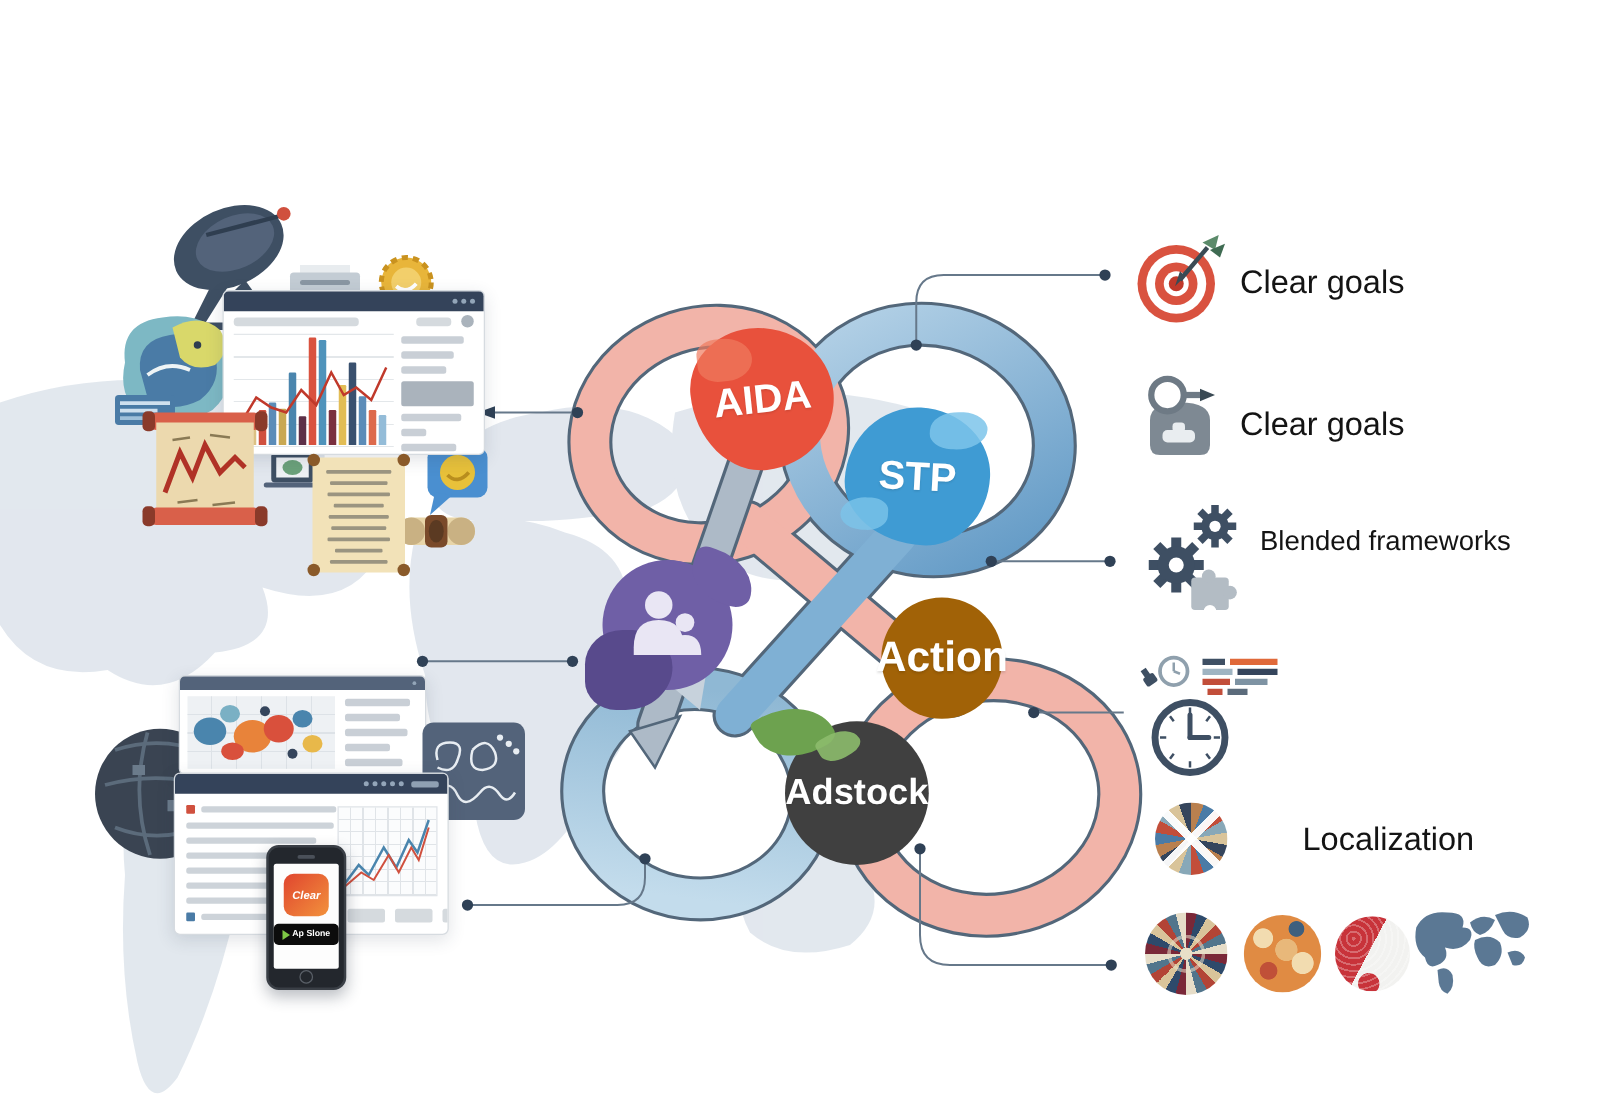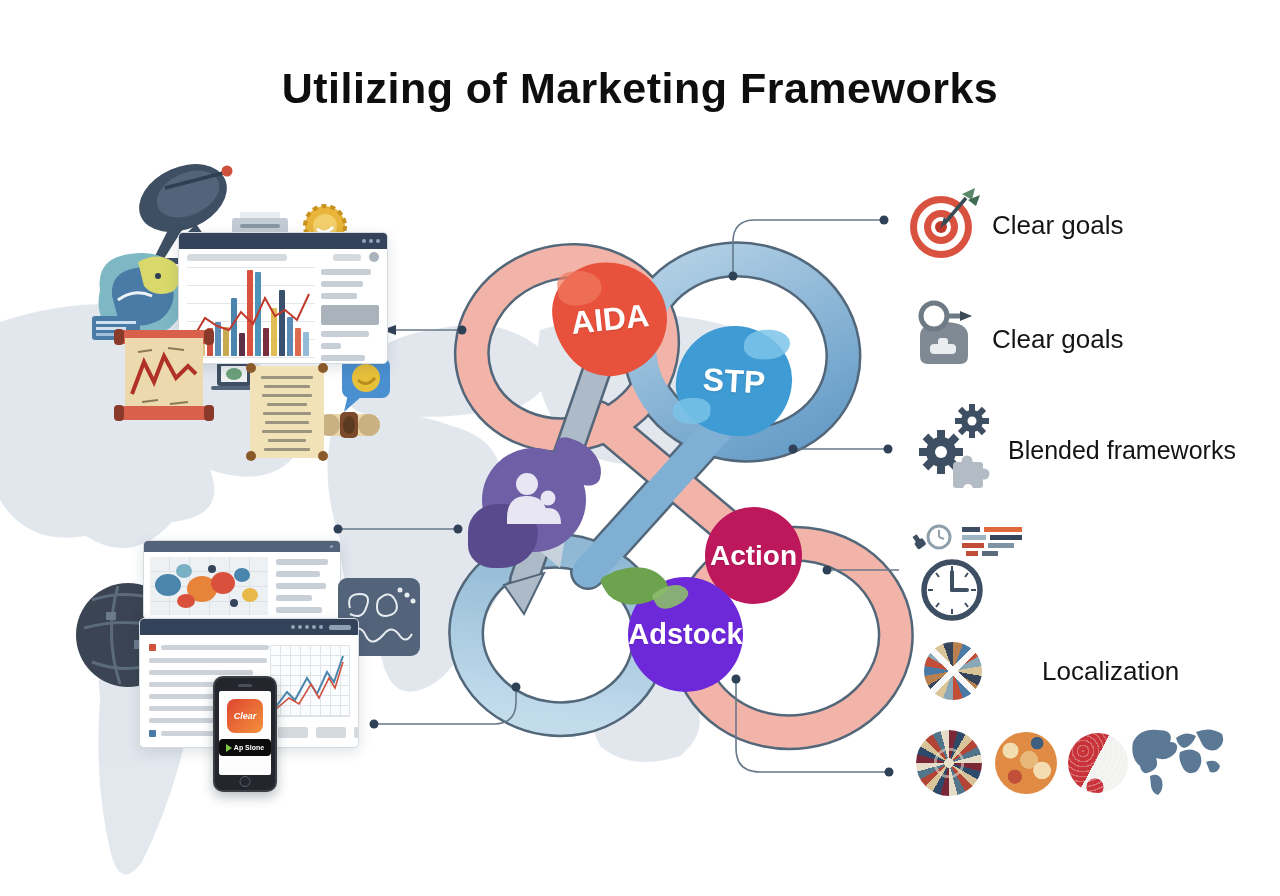--- a/index.html
+++ b/index.html
@@ -23,22 +23,22 @@
     border-radius:50% 50% 44% 56% / 55% 48% 52% 45%; transform:rotate(3deg); font-size:32px; }
   .blob-stp::after { content:""; position:absolute; right:4px; top:2px; width:46px; height:30px;
     background:#7cc4ea; border-radius:55% 45% 60% 40%; opacity:.85; }
   .blob-stp::before { content:""; position:absolute; left:-2px; bottom:10px; width:38px; height:26px;
     background:#7cc4ea; border-radius:60% 40% 50% 50%; opacity:.8; }
   .blob-audience { left:482px; top:448px; width:104px; height:104px; background:#6f5fa6; border-radius:50%; }
   .blob-audience::after { content:""; position:absolute; left:-14px; bottom:-16px; width:70px; height:64px;
     background:#584a8c; border-radius:48% 52% 60% 40%; z-index:0; }
   .blob-audience::before { content:""; position:absolute; right:-18px; top:-6px; width:52px; height:40px;
     background:#6f5fa6; border-radius:20% 80% 30% 70%; transform:rotate(18deg); z-index:0; }
-  .blob-action { left:705px; top:507px; width:97px; height:97px; background:#be185d; border-radius:50%; font-size:28px; }
-  .blob-adstock { left:628px; top:577px; width:115px; height:115px; background:#6d28d9; border-radius:50%; font-size:29px; }
+  .blob-action { left:705px; top:478px; width:97px; height:97px; background:#a16207; border-radius:50%; font-size:34px; }
+  .blob-adstock { left:628px; top:577px; width:115px; height:115px; background:#404040; border-radius:50%; font-size:29px; }
   .blob-adstock::before { content:""; position:absolute; left:-22px; top:-14px; width:58px; height:44px;
     background:#6da24f; border-radius:10% 90% 20% 80%; transform:rotate(-28deg); }
   .blob-adstock::after { content:""; position:absolute; left:26px; top:8px; width:34px; height:22px;
     background:#8cbb6c; border-radius:20% 80% 40% 60%; transform:rotate(-30deg); opacity:.9; }
 
   
   .benefit-label { position:absolute; color:#141414; font-weight:500; z-index:3; white-space:nowrap; }
 
   .mosaic-circle { position:absolute; left:924px; top:642px; width:58px; height:58px; border-radius:50%; z-index:3;
     background:
@@ -105,21 +105,20 @@
       <path d="M0,322 Q95,290 195,315 Q282,335 252,392 Q322,396 304,442 Q278,492 210,470 Q228,516 172,522 Q132,566 86,536 Q28,546 0,500 Z"></path>
       <path d="M212,288 Q252,276 278,292 Q290,308 268,318 Q232,322 214,310 Z"></path>
       <path d="M118,600 Q180,578 202,622 Q216,668 190,722 Q172,802 142,862 Q120,892 110,850 Q94,780 100,700 Q94,640 118,600 Z"></path>
       <path d="M348,402 Q358,340 432,330 Q502,314 542,350 Q562,386 520,406 Q450,420 400,416 Q358,420 348,402 Z"></path>
       <path d="M332,430 Q392,402 452,426 Q512,442 500,502 Q530,562 480,622 Q450,682 420,690 Q388,700 380,650 Q340,600 340,540 Q320,480 332,430 Z"></path>
       <path d="M540,330 Q642,298 742,330 Q792,362 750,402 Q720,452 660,462 Q600,472 570,440 Q528,400 540,330 Z"></path>
       <path d="M598,692 Q650,668 692,696 Q712,730 680,756 Q630,772 600,746 Q584,716 598,692 Z"></path>
     </g>
   </svg>
 
-  <h1 class="title">Utilizing of Marketing Frameworks</h1>
 
   <svg class="layer z2" viewBox="0 0 1280 896">
     <defs>
       <linearGradient id="gb" x1="0" y1="0" x2="1" y2="1">
         <stop offset="0" stop-color="#b8d4e8"></stop>
           <stop offset="1" stop-color="#5e97c4"></stop>
       </linearGradient>
       <linearGradient id="gbl" x1="0" y1="0" x2="0" y2="1">
         <stop offset="0" stop-color="#8fb8d4"></stop>
           <stop offset="1" stop-color="#c3dcec"></stop>
@@ -567,21 +566,21 @@
       <path d="M1150,776 Q1158,772 1162,780 Q1164,790 1158,795 Q1152,793 1151,786 Z"></path>
       <path d="M1176,738 Q1186,730 1196,736 Q1192,746 1184,748 Q1178,746 1176,738 Z"></path>
       <path d="M1180,752 Q1192,746 1200,754 Q1204,764 1196,772 Q1186,776 1182,766 Q1178,758 1180,752 Z"></path>
       <path d="M1196,732 Q1210,726 1222,734 Q1226,744 1216,750 Q1206,752 1202,744 Z"></path>
       <path d="M1206,762 Q1216,758 1220,766 Q1218,774 1210,772 Z"></path>
     </g>
   </svg>
 
   <span class="benefit-label" style="left:992px; top:210px; font-size:26px;">Clear goals</span>
   <span class="benefit-label" style="left:992px; top:324px; font-size:26px;">Clear goals</span>
-  <span class="benefit-label" style="left:1008px; top:436px; font-size:25px;">Blended frameworks</span>
+  <span class="benefit-label" style="left:1008px; top:420px; font-size:22px;">Blended frameworks</span>
   <span class="benefit-label" style="left:1042px; top:656px; font-size:26px;">Localization</span>
 
   <div class="mosaic-circle"></div>
   <div class="circle-mandala"></div>
   <div class="circle-orange"></div>
   <div class="circle-flag"></div>
 
 </div>
 
 </body></html>

